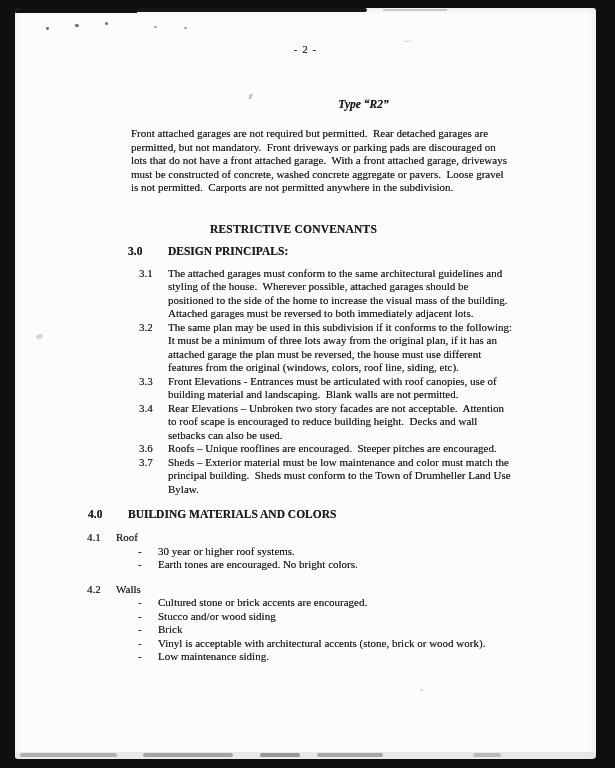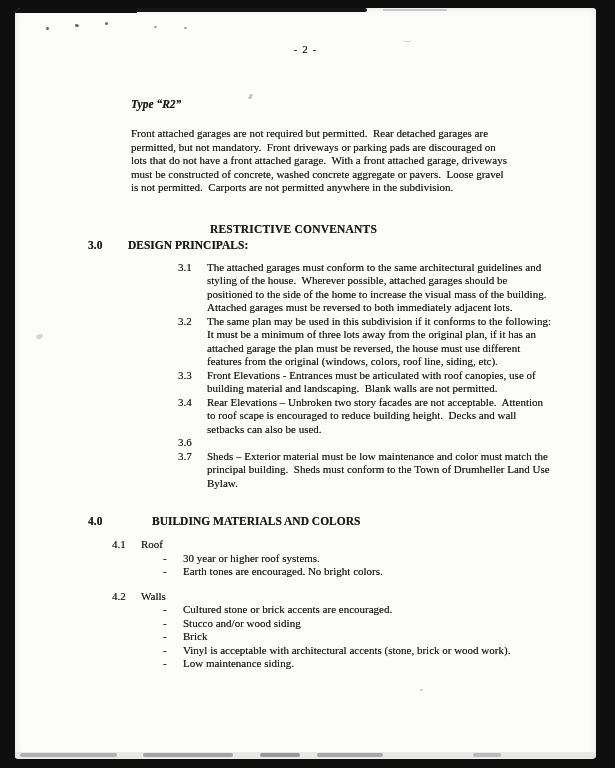--- a/index.html
+++ b/index.html
@@ -37,20 +37,21 @@
     line-height: 14px;
     letter-spacing: 1px;
   }
   .type-heading {
     margin-top: 41px;
     margin-left: 116px;
     font-size: 11.5px;
     line-height: 14px;
     font-weight: bold;
     font-style: italic;
+    text-align: center;
   }
   .intro {
     margin-top: 16px;
     margin-left: 116px;
     width: 458px;
     font-size: 11px;
     line-height: 13.5px;
     white-space: pre-wrap;
   }
   .cov-title {
@@ -66,44 +67,44 @@
     display: flex;
     font-size: 11.5px;
     line-height: 14px;
     font-weight: bold;
   }
   .sec-head .sec-num {
     margin-left: 73px;
     width: 40px;
     flex: none;
   }
-  .sec-head.sec3 { margin-top: 2px; }
-  .sec-head.sec4 { margin-top: 24px; gap: 24px; }
-  .items { margin-top: 9px; padding-left: 39px; }
+  .sec-head.sec3 { margin-top: 8px; padding-left: 40px; }
+  .sec-head.sec4 { margin-top: 11px; }
+  .items { margin-top: 9px; }
   .item {
     display: flex;
     font-size: 11px;
     line-height: 13.5px;
   }
   .item .item-num {
     margin-left: 124px;
     width: 29px;
     flex: none;
   }
   .item .item-text {
     width: 412px;
     white-space: pre-wrap;
   }
   .group {
     display: flex;
     font-size: 11px;
     line-height: 13.5px;
   }
   .group .item-num {
-    margin-left: 97px;
+    margin-left: 72px;
     width: 29px;
     flex: none;
   }
   .group.g1 { margin-top: 10px; }
   .group.g2 { margin-top: 11px; }
   .bullet { padding-left: 22px; }
   .bullet .dash {
     display: inline-block;
     width: 20px;
   }
@@ -188,20 +189,21 @@
 building material and landscaping.  Blank walls are not permitted.</div>
       </div>
       <div class="item">
         <span class="item-num">3.4</span>
         <div class="item-text">Rear Elevations – Unbroken two story facades are not acceptable.  Attention
 to roof scape is encouraged to reduce building height.  Decks and wall
 setbacks can also be used.</div>
       </div>
       <div class="item">
         <span class="item-num">3.6</span>
+        <div class="item-text">Roofs – Unique rooflines are encouraged.  Steeper pitches are encouraged.</div>
       </div>
       <div class="item">
         <span class="item-num">3.7</span>
         <div class="item-text">Sheds – Exterior material must be low maintenance and color must match the
 principal building.  Sheds must conform to the Town of Drumheller Land Use
 Bylaw.</div>
       </div>
     </div>
 
     <div class="sec-head sec4">

